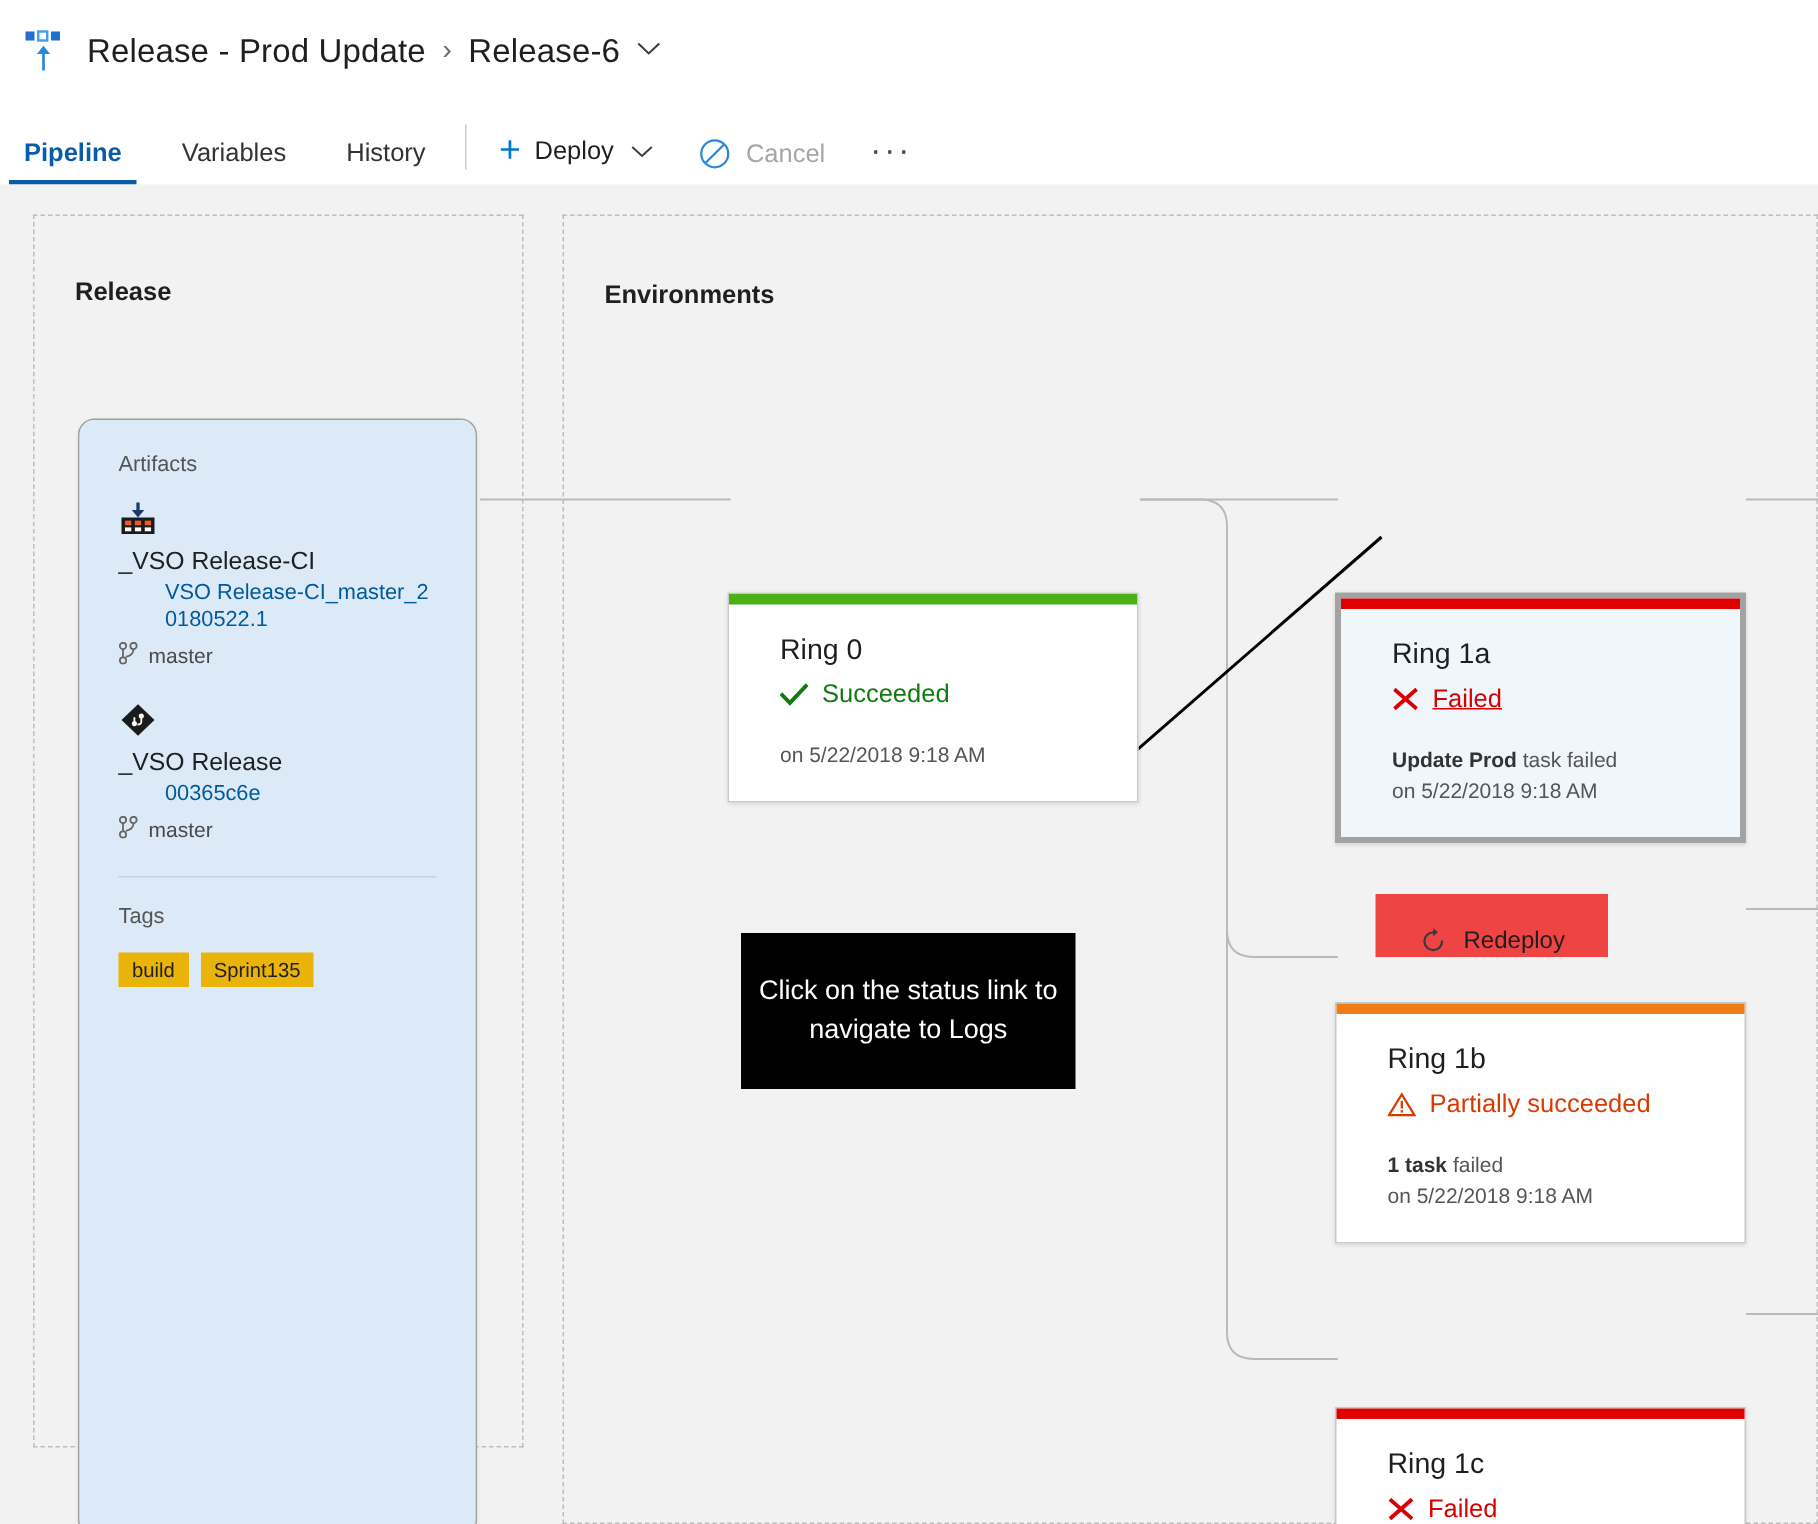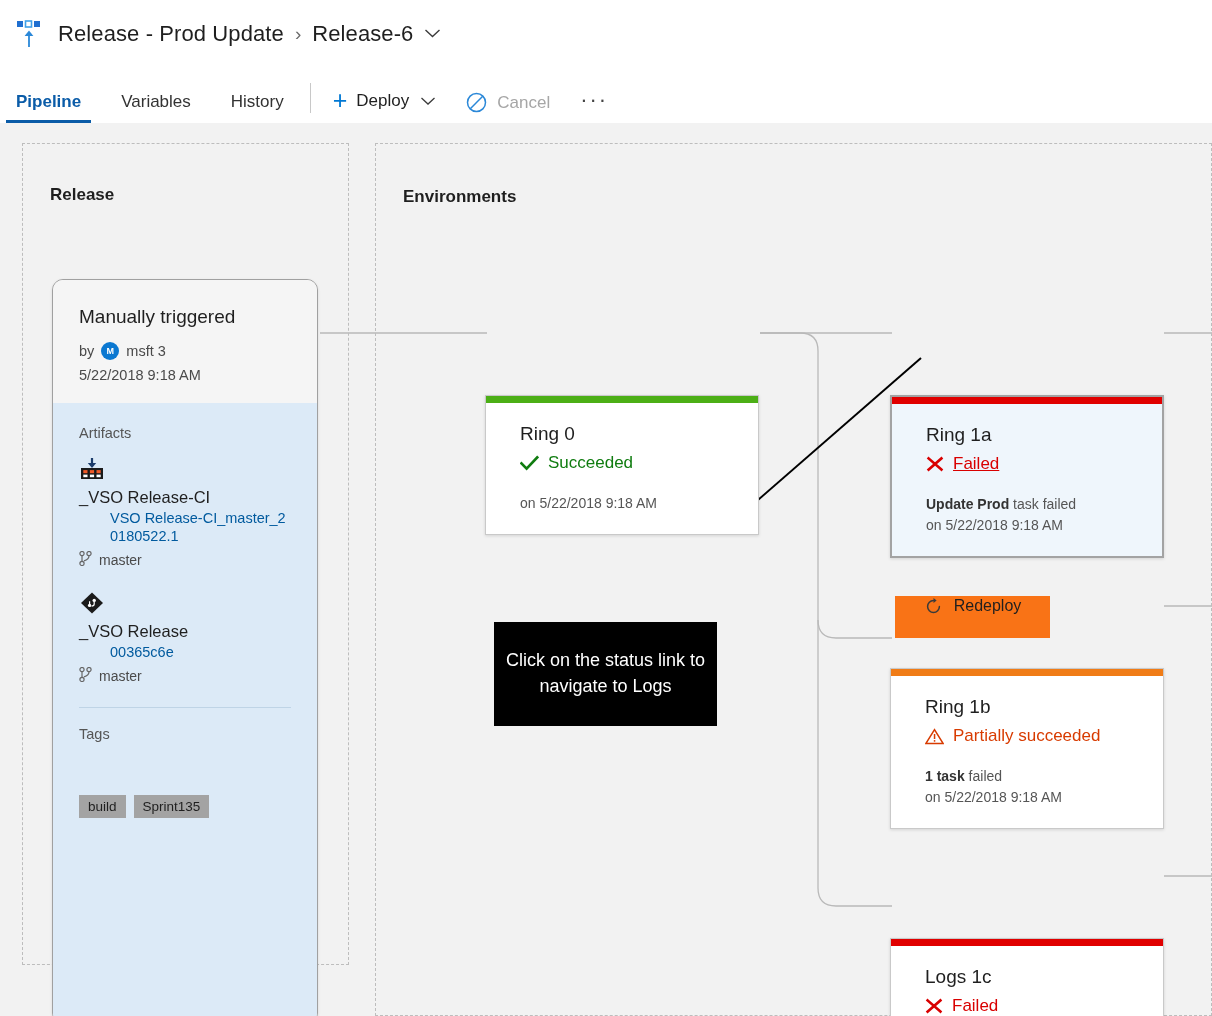--- a/index.html
+++ b/index.html
@@ -157,37 +157,36 @@
     word-break: break-all; cursor: pointer; margin-top: 1px; margin-left: 31px;
   }
   .branch-row {
     display: flex; align-items: center;
     font-size: 14px; color: #4a4a4a; margin-top: 5px;
   }
   .branch-ico { margin-right: 7px; flex: none; }
   .rc-divider { height: 1px; background: #bfd4e6; margin: 14px 0 18px 0; }
   .tags-row { display: flex; gap: 8px; margin-top: 14px; }
   .tag {
-    background: #a3a3a3; color: #1f1f1f;
+    background: #eab308; color: #1f1f1f;
     font-size: 13.5px; padding: 4px 9px;
     white-space: nowrap;
-    margin-top: 37px;
   }
 
   
   .env-card {
     position: absolute;
     width: 274px;
     background: #ffffff;
     border: 1px solid #c9c9c9;
     box-shadow: 0 1px 3px rgba(0,0,0,.13);
   }
   .env-card.selected {
     background: #eff6fc;
-    border: 2px solid #a3a3a3;
+    border: 4px solid #a3a3a3;
   }
   .env-strip { height: 7px; width: 100%; }
   .env-inner { padding: 20px 36px 20px 34px; }
   .env-name { font-size: 19px; color: #1f1f1f; margin-bottom: 8px; }
   .env-status {
     display: flex; align-items: center;
     font-size: 17px; margin-bottom: 20px;
   }
   .env-status .st-ico { margin-right: 9px; display: flex; flex: none; }
   .env-status .st-text.link {
@@ -196,24 +195,24 @@
   .env-meta { font-size: 14px; color: #555; line-height: 1.5; }
   .env-meta b { color: #333; font-weight: 700; margin-top: 36px; }
 
   #card-ring0  { left: 485px; top: 272px; }
   #card-ring1a { left: 890px; top: 272px; }
   #card-ring1b { left: 890px; top: 545px; }
   #card-ring1c { left: 890px; top: 815px; }
 
   .redeploy-btn {
     position: absolute;
-    left: 895px; top: 473px;
+    left: 917px; top: 473px;
     width: 155px; height: 42px;
-    background: #f97316;
-    display: flex; align-items: flex-start; justify-content: center;
+    background: #ef4444;
+    display: flex; align-items: flex-end; justify-content: center;
     font-size: 16px; color: #1f1f1f;
     cursor: pointer; border: none;
     font-family: "Liberation Sans", sans-serif;
   }
   .redeploy-btn .rd-ico { margin-right: 11px; display: flex; }
 
   
   .callout {
     position: absolute;
     left: 494px; top: 499px;
@@ -317,29 +316,20 @@
       <line x1="735" y1="397" x2="921" y2="235" stroke="#000000" stroke-width="2"></line>
     </svg>
 
     <div class="panel" id="panel-release"></div>
     <div class="panel-title" id="title-release">Release</div>
 
     <div class="panel" id="panel-envs"></div>
     <div class="panel-title" id="title-envs">Environments</div>
 
     <div class="release-card">
-      <div class="rc-head">
-        <div class="rc-title">Manually triggered</div>
-        <div class="rc-byline">
-          <span>by</span>
-          <span class="avatar">M</span>
-          <span>msft 3</span>
-        </div>
-        <div class="rc-date">5/22/2018 9:18 AM</div>
-      </div>
 
       <div class="rc-body">
         <div class="sec-label">Artifacts</div>
 
         <div class="artifact">
           <div class="art-icon">
             <svg width="26" height="24" viewBox="0 0 26 24">
               <path d="M13 1 L13 8" stroke="#1b3c6b" stroke-width="2.2"></path>
               <path d="M13 11 L8.8 6 L17.2 6 Z" fill="#1b3c6b"></path>
               <rect x="2" y="11" width="22" height="11" fill="#1b1b1b"></rect>
@@ -466,21 +456,21 @@
         <div class="env-meta">
           <div><b>1 task</b><span> failed</span></div>
           <div>on 5/22/2018 9:18 AM</div>
         </div>
       </div>
     </div>
 
     <div class="env-card" id="card-ring1c">
       <div class="env-strip" style="background:#e00000"></div>
       <div class="env-inner">
-        <div class="env-name">Logs 1c</div>
+        <div class="env-name">Ring 1c</div>
         <div class="env-status" style="color:#d90000">
           <span class="st-ico">
             <svg width="18" height="16" viewBox="0 0 18 16">
               <path d="M2.6 2.4 L15.4 13.6 M15.4 2.4 L2.6 13.6" stroke="#d90000" stroke-width="2.6" stroke-linecap="square"></path>
             </svg>
           </span>
           <span class="st-text">Failed</span>
         </div>
 
       </div>

